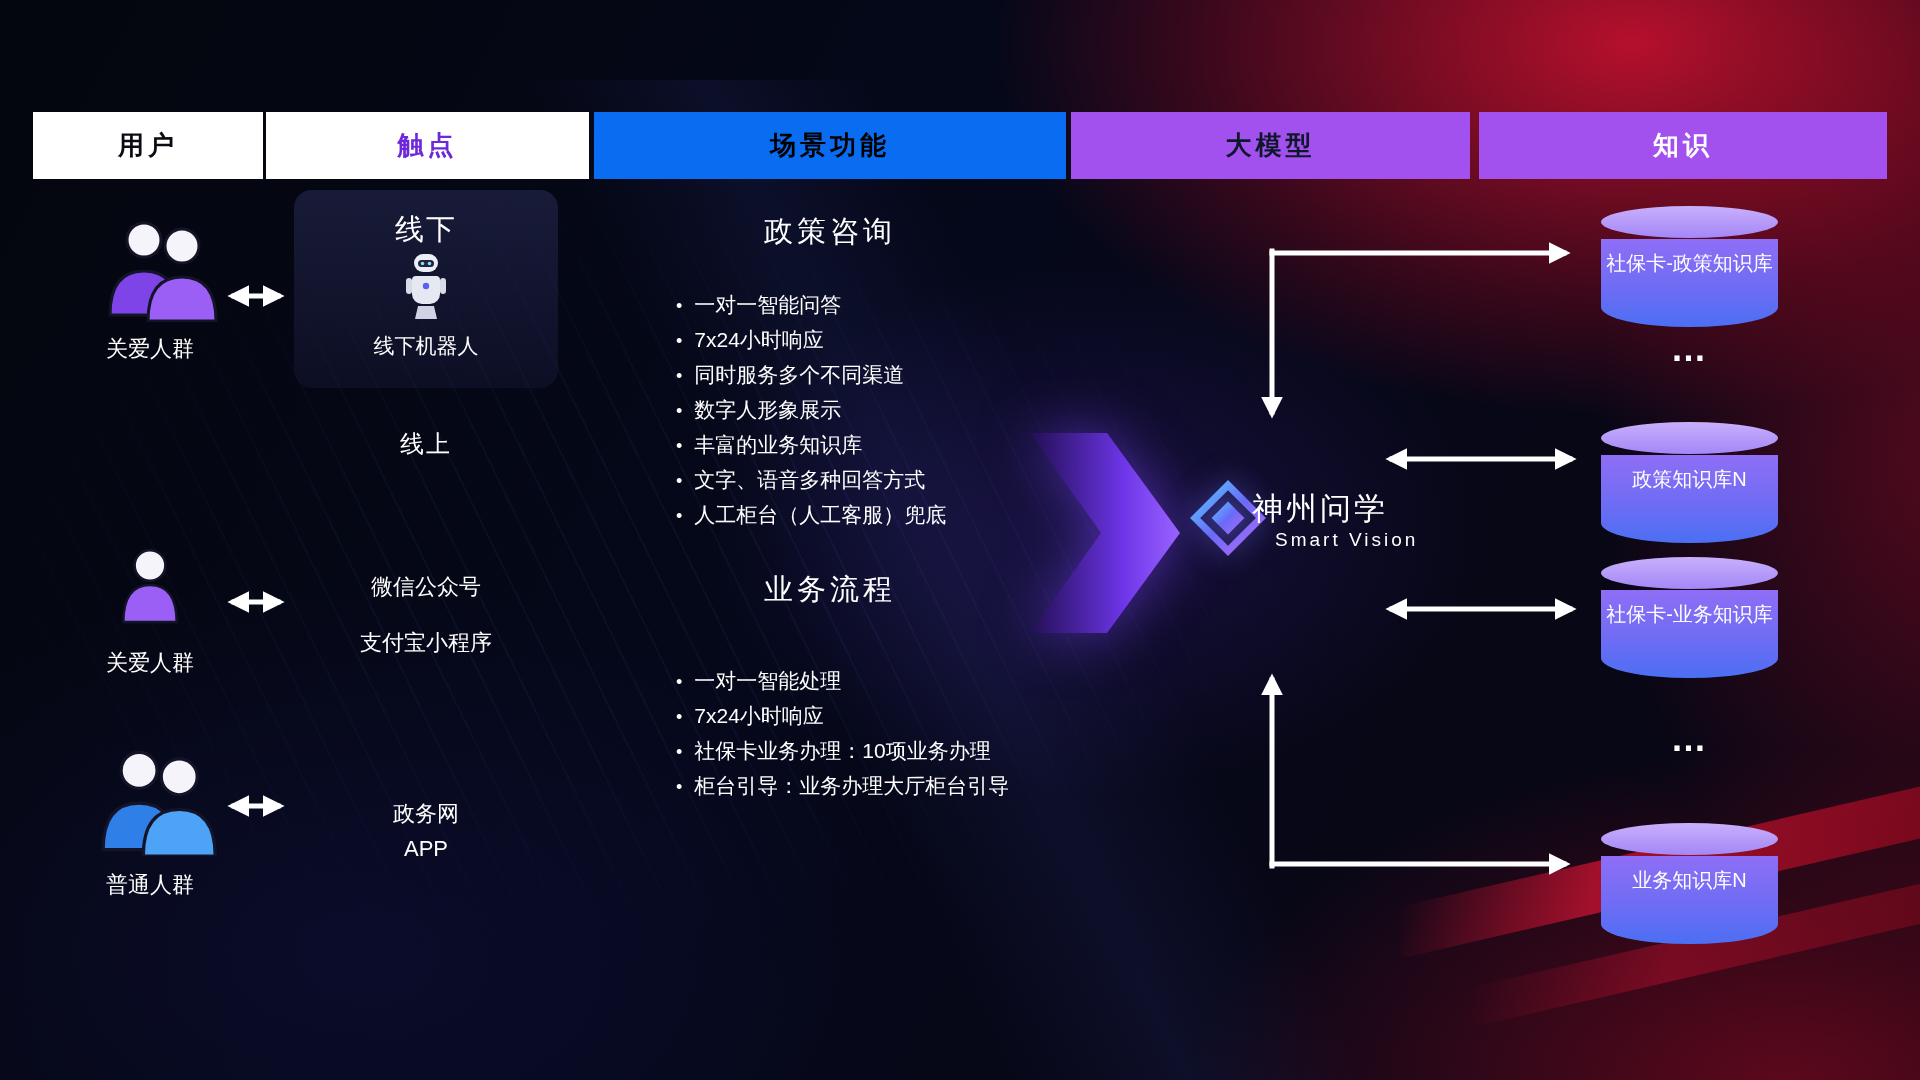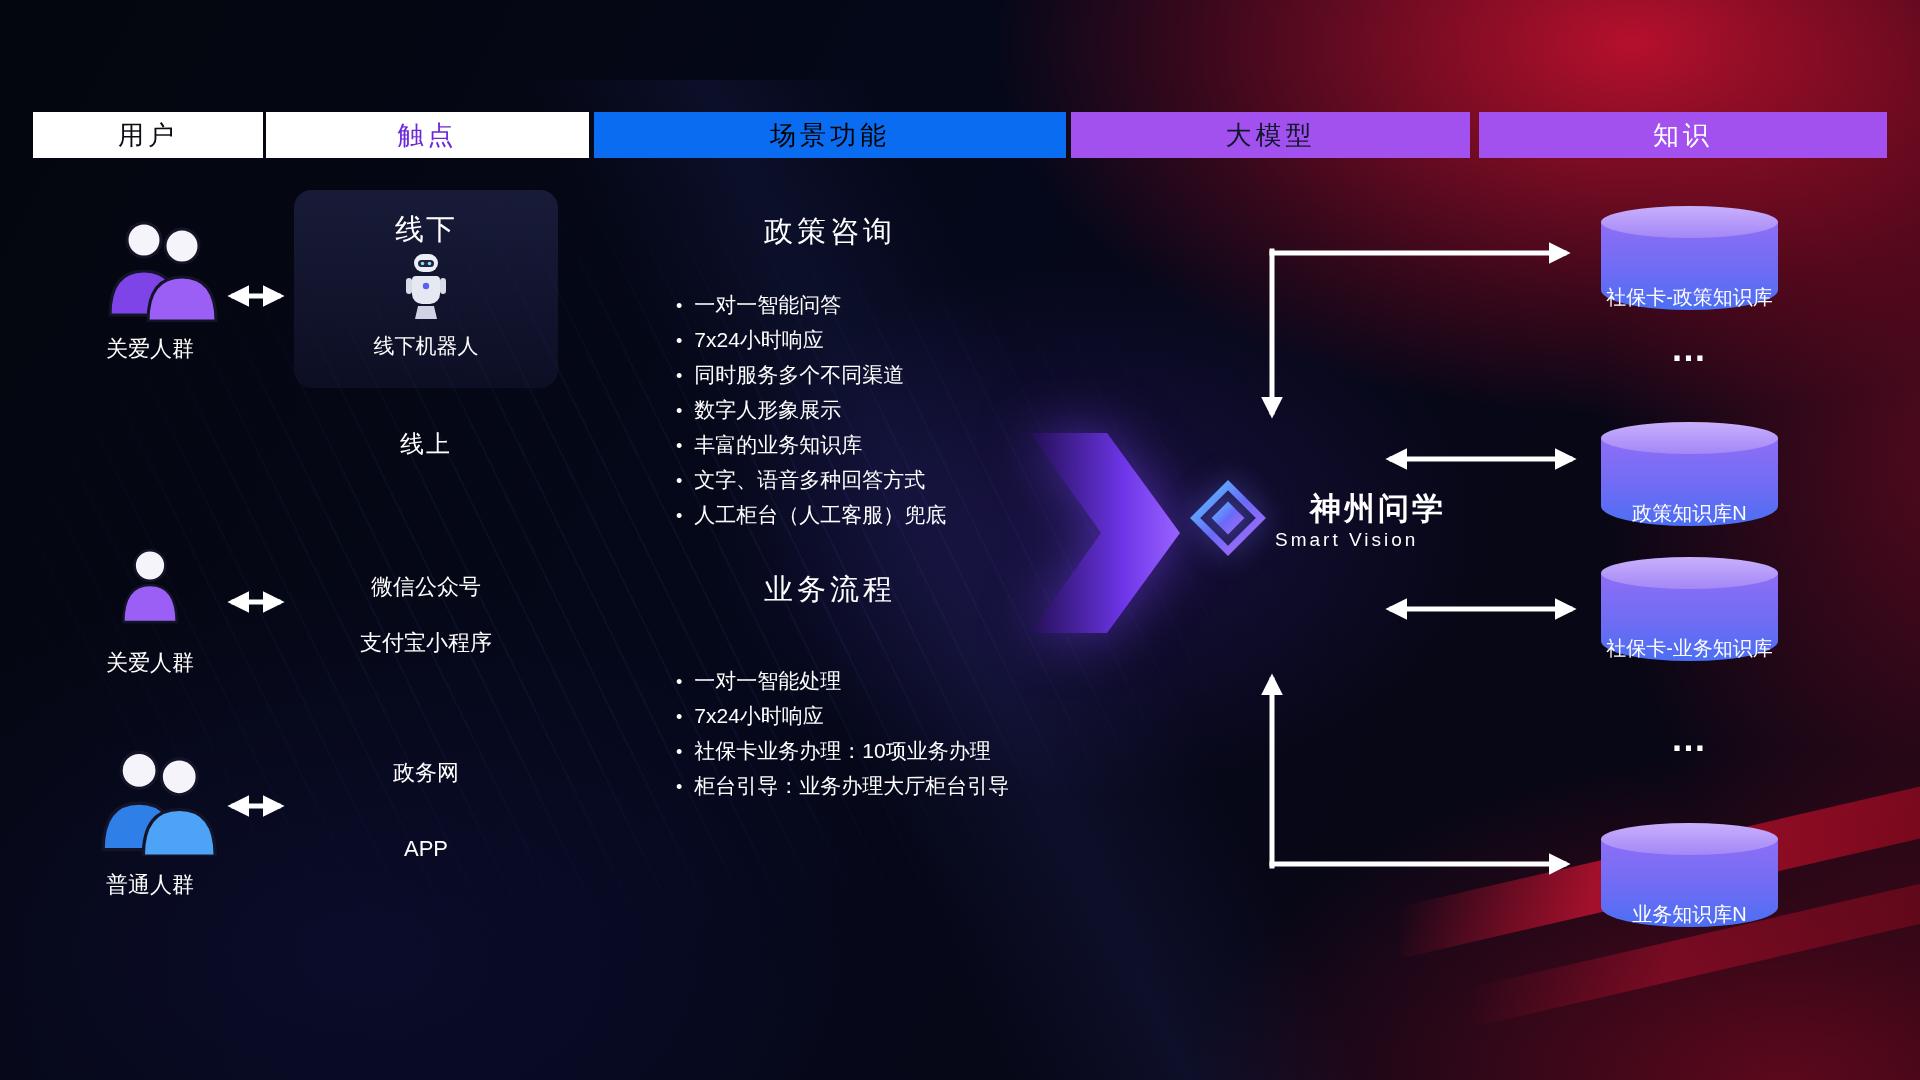--- a/index.html
+++ b/index.html
@@ -22,22 +22,22 @@
     mask-image:radial-gradient(ellipse 60% 55% at 46% 46%,#000 25%,transparent 78%)}
   #bg-beam{position:absolute;left:260px;top:80px;width:1300px;height:1000px;
     background:linear-gradient(64deg,transparent 42%,rgba(85,95,225,.09) 52%,transparent 62%)}
   .ribbon{position:absolute;transform:skewY(-13deg)}
   #rb1{left:1400px;top:842px;width:560px;height:52px;border-radius:8px 0 0 8px;
     background:linear-gradient(100deg,rgba(140,10,32,0),rgba(195,18,48,.8) 35%,rgba(120,8,28,.95))}
   #rb2{left:1470px;top:930px;width:500px;height:40px;opacity:.85;border-radius:8px 0 0 8px;
     background:linear-gradient(100deg,rgba(140,10,32,0),rgba(170,14,42,.65) 40%,rgba(110,8,26,.85))}
 
   
-  .hdr{position:absolute;top:112px;height:46px;display:flex;align-items:center;justify-content:center;
-    font-size:26px;font-weight:normal;letter-spacing:4px}
+  .hdr{position:absolute;top:112px;height:67px;display:flex;align-items:center;justify-content:center;
+    font-size:26px;font-weight:bold;letter-spacing:4px}
   #h1{left:33px;width:230px;background:#ffffff;color:#0b0b14}
   #h2{left:266px;width:323px;background:#ffffff;color:#6d28d9}
   #h3{left:594px;width:472px;background:#0a6cf0;color:#000000}
   #h4{left:1071px;width:399px;background:#a251ef;color:#0f172a}
   #h5{left:1479px;width:408px;background:#a251ef;color:#fff}
 
   
   .ulabel{position:absolute;left:70px;width:160px;text-align:center;font-size:22px}
   #u1-icon{left:98px;top:214px;width:124px;height:108px}
   #u1-label{top:334px}
@@ -49,49 +49,49 @@
   
   #tp-card{left:294px;top:190px;width:264px;height:198px;border-radius:18px;
     background:linear-gradient(180deg,rgba(62,66,126,.34),rgba(34,36,78,.26))}
   .tp-text{position:absolute;left:294px;width:264px;text-align:center;font-size:22px}
   #tp-offline{top:210px;font-size:29px;letter-spacing:2px}
   #tp-robot{left:404px;top:252px;width:44px;height:70px}
   #tp-robot-label{top:332px;font-size:21px}
   #tp-online{top:428px;font-size:24px;letter-spacing:2px}
   #tp-wechat{top:572px}
   #tp-alipay{top:628px}
-  #tp-gov{top:758px}
+  #tp-gov{top:799px}
   #tp-app{top:836px}
 
   
   .sc-title{position:absolute;left:594px;width:472px;text-align:center;font-size:29px;letter-spacing:4px}
   #sc1-title{top:212px}
   #sc2-title{top:570px}
   .blist{position:absolute;left:676px;list-style:none;font-size:21px;line-height:33px}
   .blist li{white-space:nowrap}
   .blist li::before{content:"•";margin-right:12px;font-size:18px}
   #sc1-list{top:288px}
   #sc2-list{top:664px}
 
   
   #big-arrow{left:1030px;top:426px;width:152px;height:214px;filter:drop-shadow(0 0 28px rgba(124,70,255,.55))}
 
   
   #logo-icon{left:1190px;top:480px;width:76px;height:76px;filter:drop-shadow(0 0 14px rgba(110,110,255,.6))}
-  #logo-name{left:1310px;top:488px;font-size:31px;font-weight:bold;letter-spacing:3px}
+  #logo-name{left:1252px;top:488px;font-size:31px;font-weight:normal;letter-spacing:3px}
   #logo-sub{left:1275px;top:529px;font-size:19px;letter-spacing:3px}
 
   
   .db{position:absolute;width:177px;height:104px}
   .db-top{position:absolute;top:0;left:0;width:177px;height:32px;border-radius:50%;z-index:2;
     background:linear-gradient(180deg,#c9b0fc,#a387f7)}
-  .db-body{position:absolute;top:16px;left:0;width:177px;height:88px;z-index:1;
+  .db-body{position:absolute;top:33px;left:0;width:177px;height:88px;z-index:1;
     border-radius:0 0 88.5px 88.5px / 0 0 20px 20px;
     background:linear-gradient(180deg,#8f6ef6 0%,#6f6cf4 55%,#4b6ff3 100%);
-    display:flex;align-items:flex-end;justify-content:center}
+    display:flex;align-items:flex-start;justify-content:center}
   .db-label{padding-top:12px;font-size:20px;line-height:25px;text-align:center;width:170px}
   #db1{left:1601px;top:206px}
   #db2{left:1601px;top:422px}
   #db3{left:1601px;top:557px}
   #db4{left:1601px;top:823px}
   .ell{position:absolute;left:1601px;width:177px;height:42px;text-align:center;
     font-size:36px;font-weight:bold;letter-spacing:2px;line-height:26px}
   #ell1{top:336px}
   #ell2{top:726px}
 

